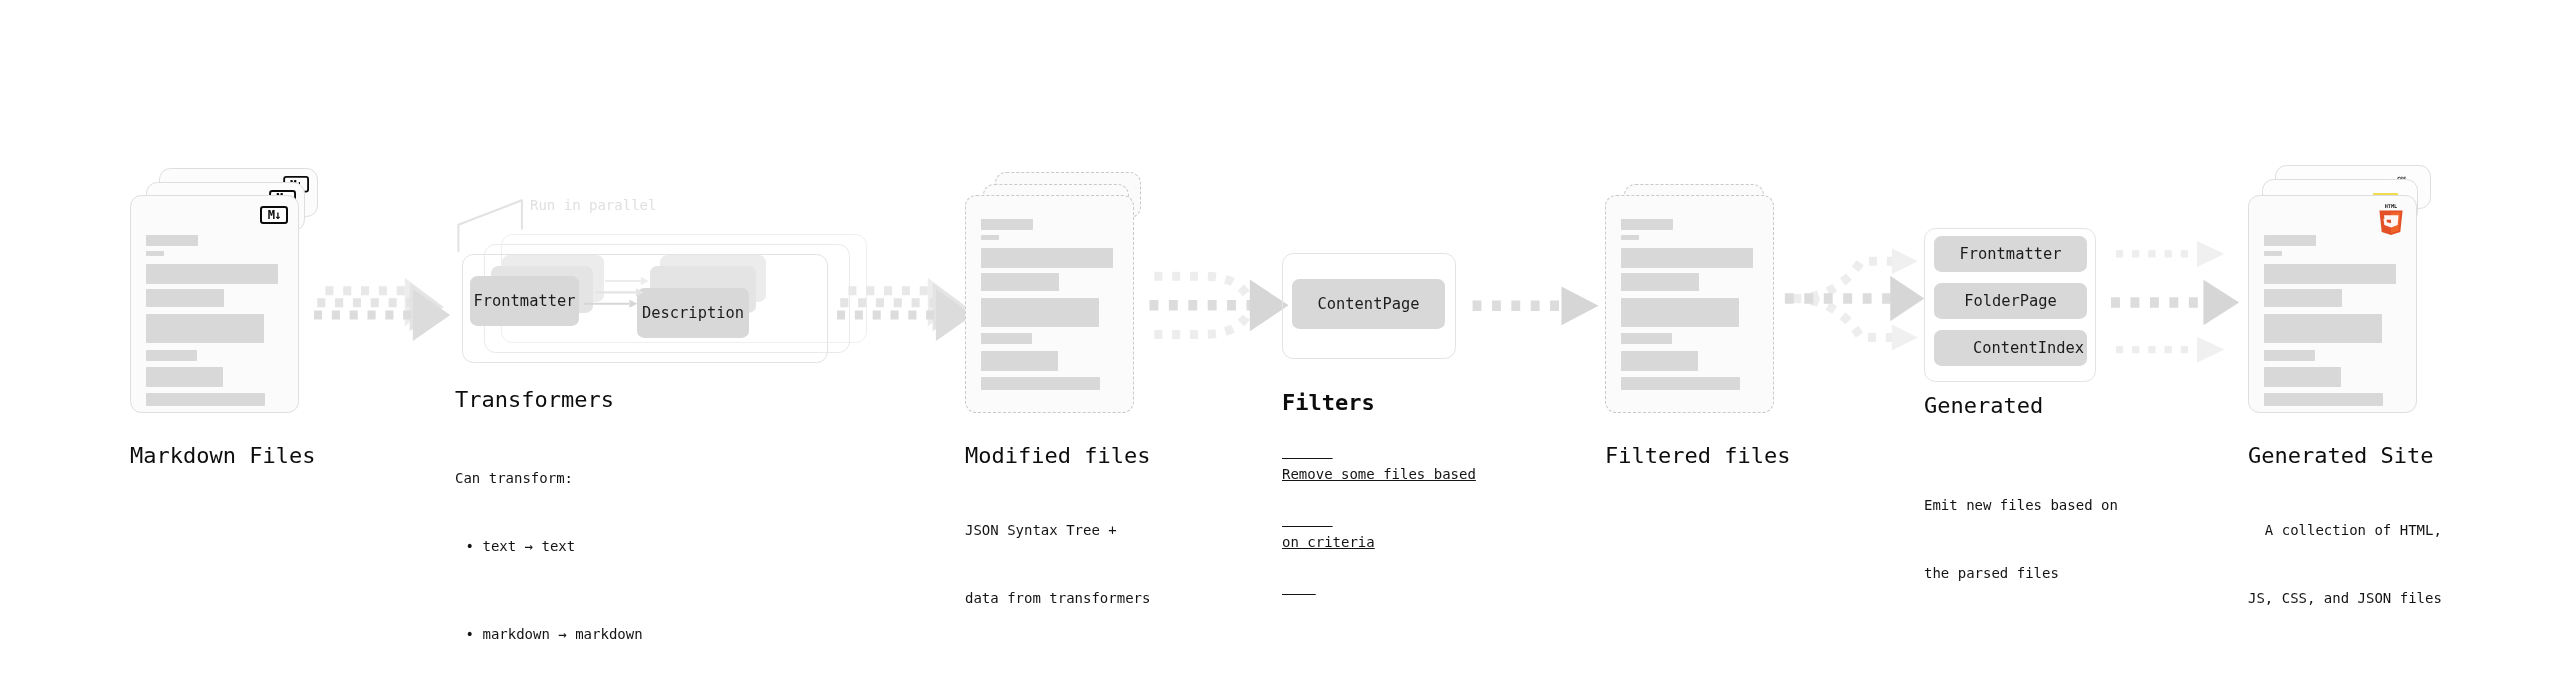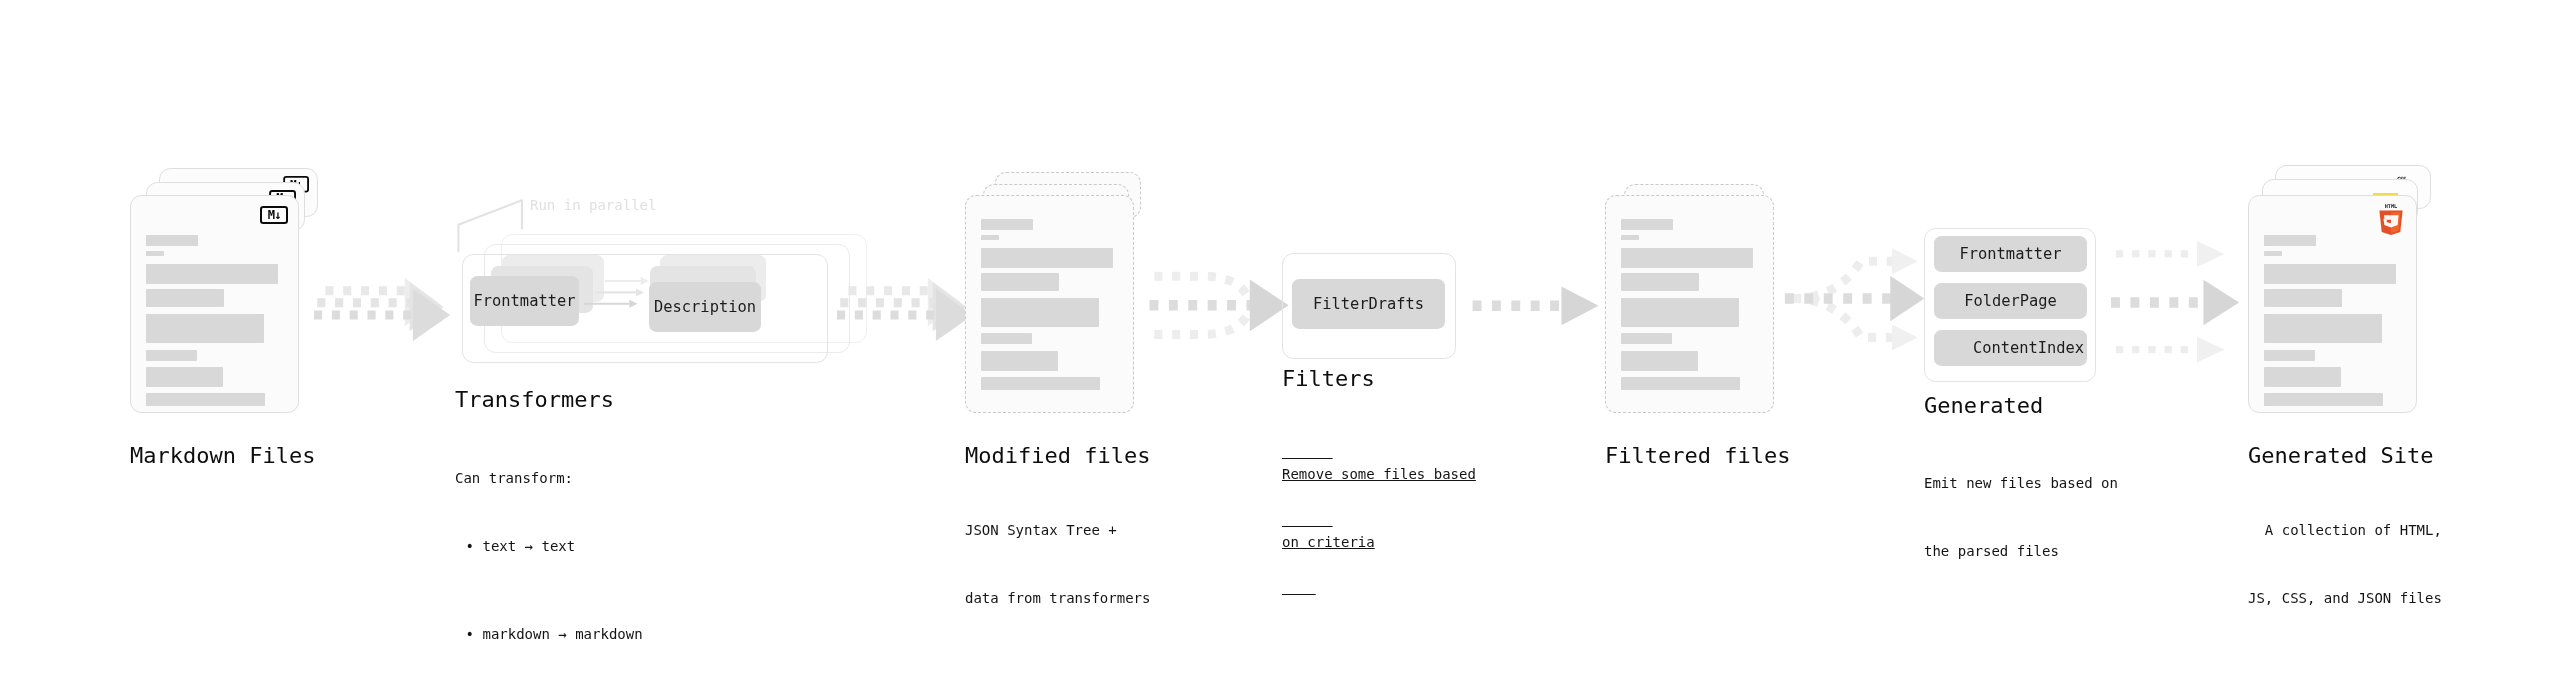--- a/index.html
+++ b/index.html
@@ -123,21 +123,21 @@
     <div class="groupbox" style="left:501px; top:234px; width:366px; height:109px; border-color:#efefef;"></div>
     <div class="groupbox" style="left:484px; top:244px; width:366px; height:109px; border-color:#eaeaea;"></div>
     <div class="groupbox" style="left:462px; top:254px; width:366px; height:109px; border-color:#e3e3e4;"></div>
 
     <div class="chip" style="left:502px; top:255px; width:102px; height:47px; background:#ececec; font-size:0;"></div>
     <div class="chip" style="left:491px; top:266px; width:102px; height:47px; background:#e4e4e4; font-size:0;"></div>
     <div class="chip" style="left:470px; top:276px; width:109px; height:50px;">Frontmatter</div>
 
     <div class="chip" style="left:660px; top:255px; width:106px; height:47px; background:#ececec; font-size:0;"></div>
     <div class="chip" style="left:650px; top:266px; width:106px; height:47px; background:#e4e4e4; font-size:0;"></div>
-    <div class="chip" style="left:637px; top:282px; width:112px; height:50px;margin-left:12px;">Description</div>
+    <div class="chip" style="left:637px; top:288px; width:112px; height:50px;">Description</div>
 
     <svg style="left:605px; top:276px; width:65px; height:49px;" viewBox="0 0 80 60" width="65" height="49">
       <g fill="none" stroke="#ececec" stroke-width="2.5">
         <line x1="0" y1="6" x2="44" y2="6"></line>
           <polygon points="44,1 54,6 44,11" fill="#ececec" stroke="none"></polygon>
       </g>
       <g fill="none" stroke="#e4e4e4" stroke-width="2.5">
         <line x1="-12" y1="20" x2="38" y2="20"></line>
           <polygon points="38,15 48,20 38,25" fill="#e4e4e4" stroke="none"></polygon>
       </g>
@@ -195,23 +195,23 @@
 
   <svg style="left:1138px; top:260px; width:154px; height:89px;" viewBox="0 0 190 110" width="154" height="89">
     <path d="M 20 20 L 80 20 Q 130 20 140 56" stroke="#ededed" stroke-width="11" stroke-dasharray="10 12" fill="none"></path>
     <path d="M 20 92 L 80 92 Q 130 92 140 56" stroke="#ededed" stroke-width="11" stroke-dasharray="10 12" fill="none"></path>
     <line x1="14" y1="56" x2="142" y2="56" stroke="#dcdcdc" stroke-width="13" stroke-dasharray="11 13"></line>
     <polygon points="138,24 186,56 138,88" fill="#d6d6d6"></polygon>
   </svg>
 
   <div class="abs" style="left:0;top:0;">
     <div class="groupbox" style="left:1282px; top:253px; width:174px; height:106px;"></div>
-    <div class="chip" style="left:1292px; top:279px; width:153px; height:50px;">FilterDrafts</div>
-
-    <div class="h-title" style="left:1282px; top:366px;">Filters</div>
+    <div class="chip" style="left:1292px; top:279px; width:153px; height:50px;">ContentPage</div>
+
+    <div class="h-title" style="left:1282px; top:390px;font-weight:bold;">Filters</div>
     <div class="sub" style="left:1282px; top:418px;text-decoration:underline;">
       <div>Remove some files based</div>
       <div>on criteria</div>
     </div>
   </div>
 
   <svg style="left:1469px; top:288px; width:138px; height:42px;" viewBox="0 0 170 52" width="138" height="42">
     <line x1="4" y1="22" x2="118" y2="22" stroke="#dcdcdc" stroke-width="13" stroke-dasharray="11 13"></line>
     <polygon points="114,-2 160,22 114,46" fill="#d6d6d6"></polygon>
   </svg>
@@ -240,21 +240,21 @@
     <polygon points="136,44 178,72 136,100" fill="#d6d6d6"></polygon>
   </svg>
 
   <div class="abs" style="left:0;top:0;">
     <div class="groupbox" style="left:1924px; top:228px; width:172px; height:154px;"></div>
     <div class="chip" style="left:1934px; top:236px; width:153px; height:36px;">Frontmatter</div>
     <div class="chip" style="left:1934px; top:283px; width:153px; height:36px;">FolderPage</div>
     <div class="chip" style="left:1934px; top:330px; width:153px; height:36px;padding-left:36px;">ContentIndex</div>
 
     <div class="h-title" style="left:1924px; top:393px;">Generated</div>
-    <div class="sub" style="left:1924px; top:427px;">
+    <div class="sub" style="left:1924px; top:449px;">
       <div>Emit new files based on</div>
       <div>the parsed files</div>
     </div>
   </div>
 
   <svg style="left:2111px; top:236px; width:146px; height:138px;" viewBox="0 0 180 170" width="146" height="138">
     <line x1="6" y1="22" x2="110" y2="22" stroke="#ededed" stroke-width="9" stroke-dasharray="9 11"></line>
     <polygon points="106,6 140,22 106,38" fill="#f0f0f0"></polygon>
     <line x1="0" y1="82" x2="118" y2="82" stroke="#dcdcdc" stroke-width="13" stroke-dasharray="11 13"></line>
     <polygon points="114,54 158,82 114,110" fill="#d6d6d6"></polygon>

